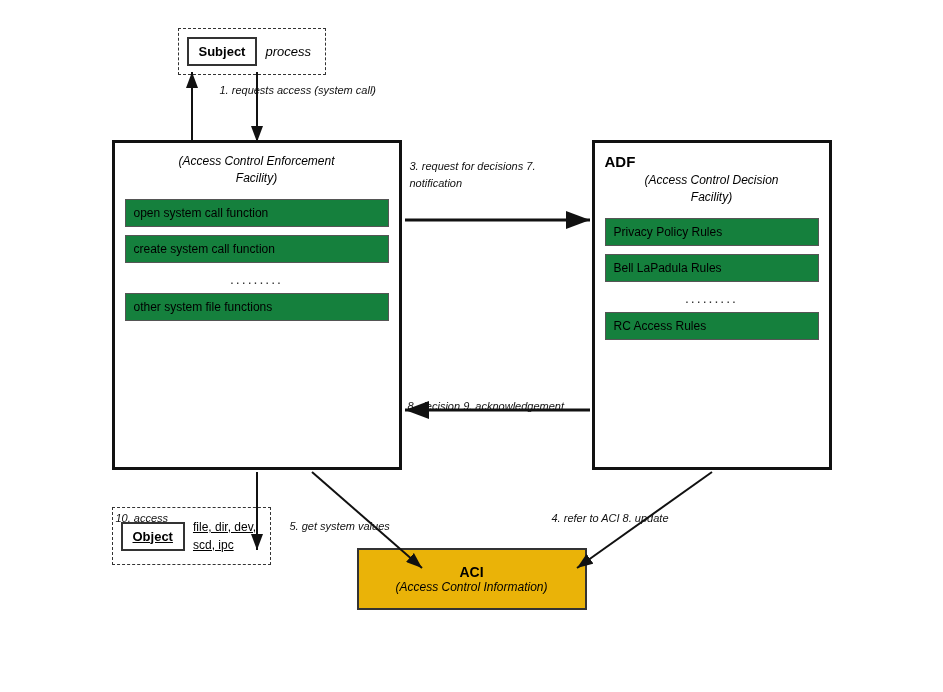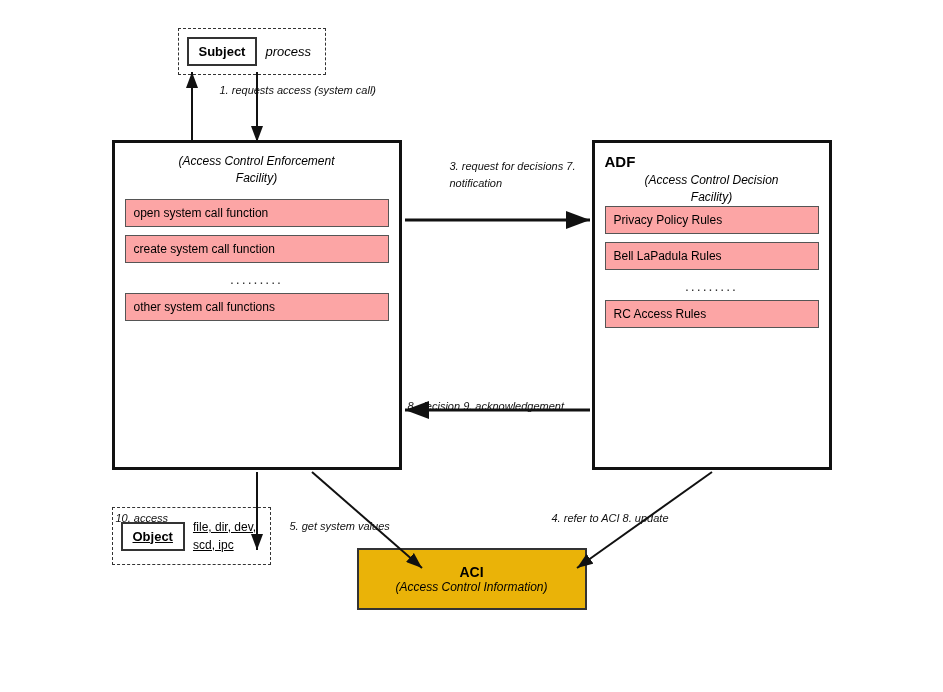--- a/index.html
+++ b/index.html
@@ -40,21 +40,21 @@
       font-style: italic;
       font-size: 12px;
       margin-bottom: 12px;
       line-height: 1.4;
     }
     .inner-box {
       border: 1.5px solid #555;
       padding: 6px 8px;
       margin-bottom: 8px;
       font-size: 12px;
-      background: #fca5a5;
+      background: #15803d;
     }
     .dotted-line {
       text-align: center;
       letter-spacing: 2px;
       color: #333;
       margin: 6px 0;
       font-size: 14px;
     }
 
     
@@ -70,20 +70,21 @@
     .adf-title {
       text-align: left;
       font-weight: bold;
       font-size: 15px;
       margin-bottom: 2px;
     }
     .adf-subtitle {
       text-align: center;
       font-style: italic;
       font-size: 12px;
+      margin-bottom: 12px;
       line-height: 1.4;
     }
 
     
     .aci-box {
       position: absolute;
       bottom: 40px;
       left: 50%;
       transform: translateX(-50%);
       border: 2px solid #333;
@@ -144,21 +145,21 @@
       <span>6. grant
 or deny
 access</span>
     </div>
 
     <div class="arrow-label" style="top:62px; left:108px;">
       <span>1. requests access
 (system call)</span>
     </div>
 
-    <div class="arrow-label" style="top:138px; left:298px; width:180px;margin-left:40px;">
+    <div class="arrow-label" style="top:138px; left:298px; width:180px;">
       <span>3. request for decisions
 7. notification</span>
     </div>
 
     <div class="arrow-label" style="top:378px; left:296px; width:170px;">
       <span>8. decision
 9. acknowledgement</span>
     </div>
 
     <div class="arrow-label" style="top:498px; left:178px;">
@@ -173,21 +174,21 @@
     <div class="arrow-label" style="top:490px; left:4px; font-style:italic;">
       <span>10. access</span>
     </div>
 
     <div class="aef-box">
       <div class="aef-subtitle" style="white-space:pre-line;">(Access Control Enforcement
 Facility)</div>
       <div class="inner-box">open system call function</div>
       <div class="inner-box">create system call function</div>
       <div class="dotted-line">.........</div>
-      <div class="inner-box">other system call functions</div>
+      <div class="inner-box">other system file functions</div>
     </div>
 
     <div class="adf-box">
       <div class="adf-title">ADF</div>
       <div class="adf-subtitle" style="white-space:pre-line;">(Access Control Decision
 Facility)</div>
       <div class="inner-box">Privacy Policy Rules</div>
       <div class="inner-box">Bell LaPadula Rules</div>
       <div class="dotted-line">.........</div>
       <div class="inner-box">RC Access Rules</div>

